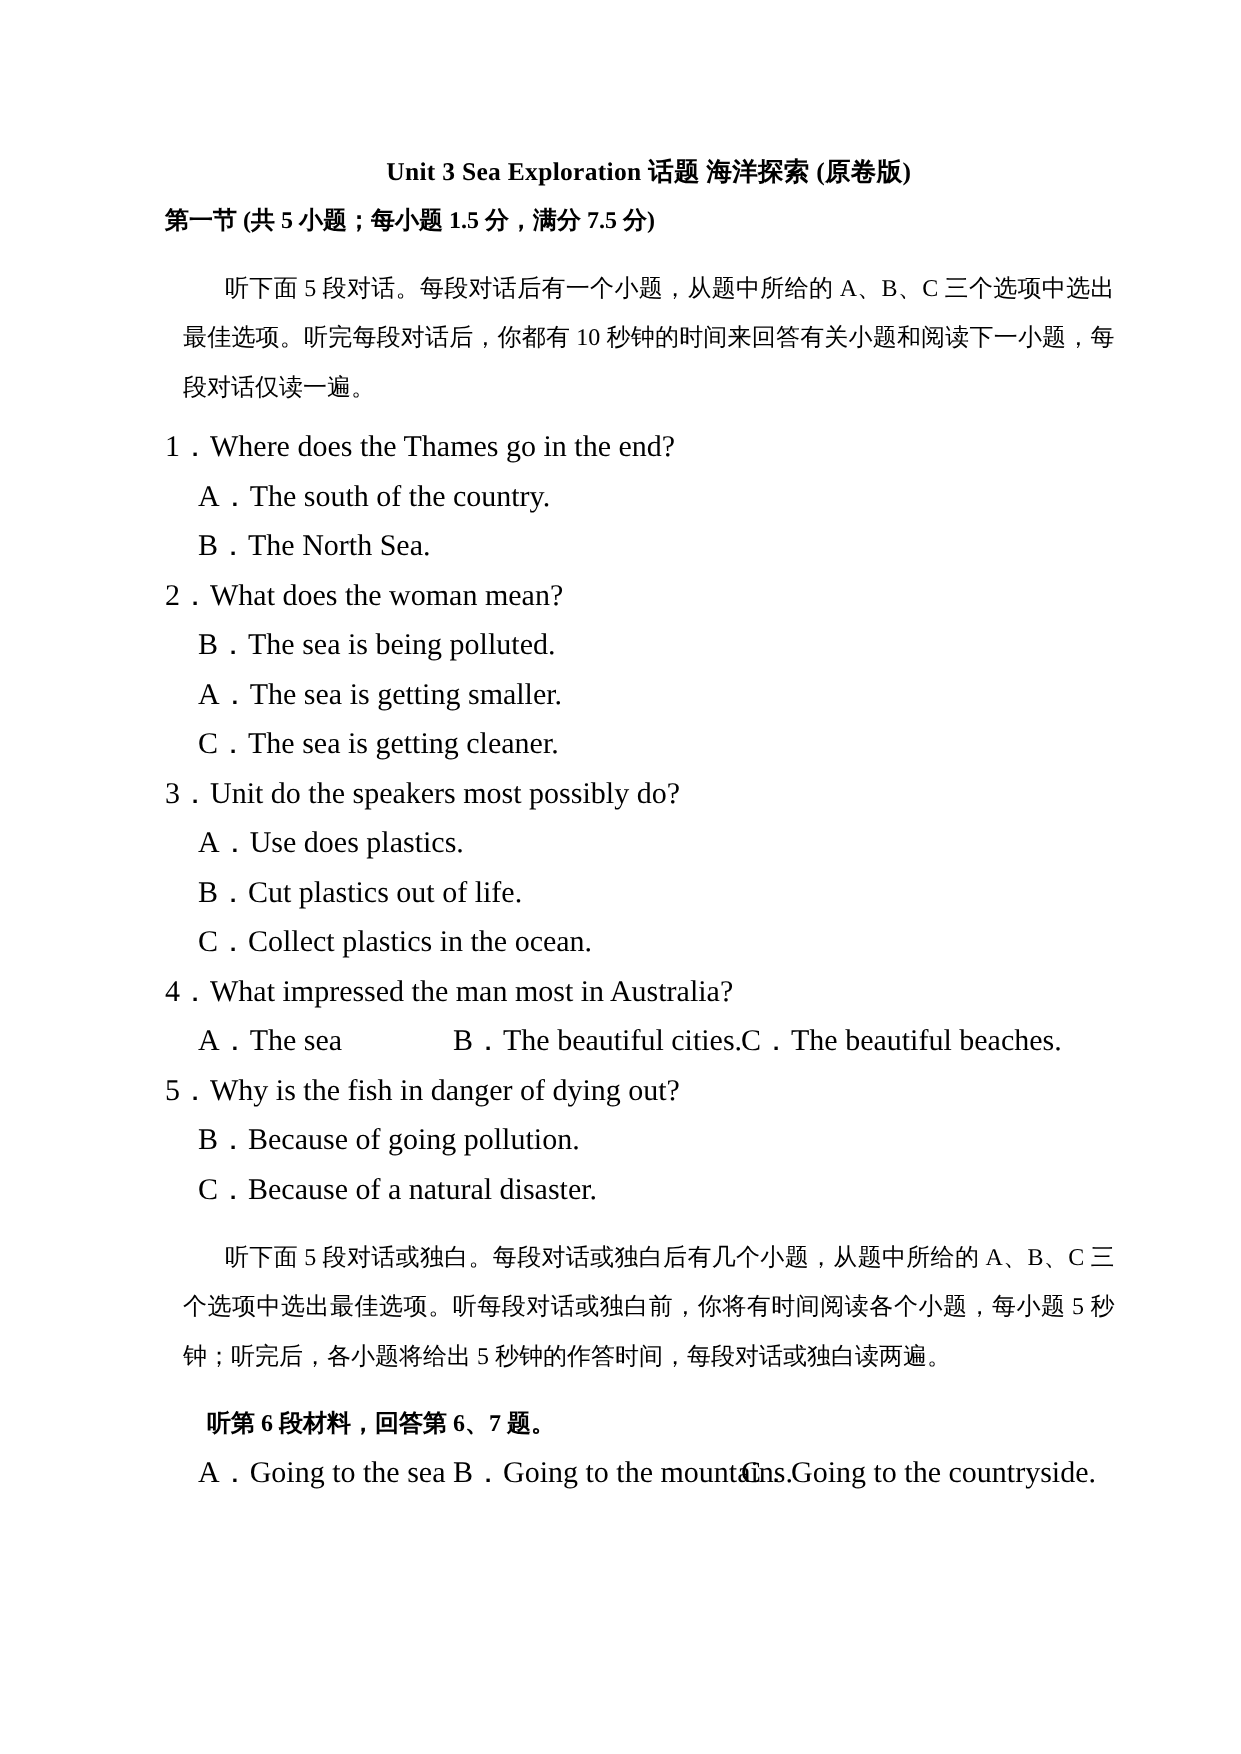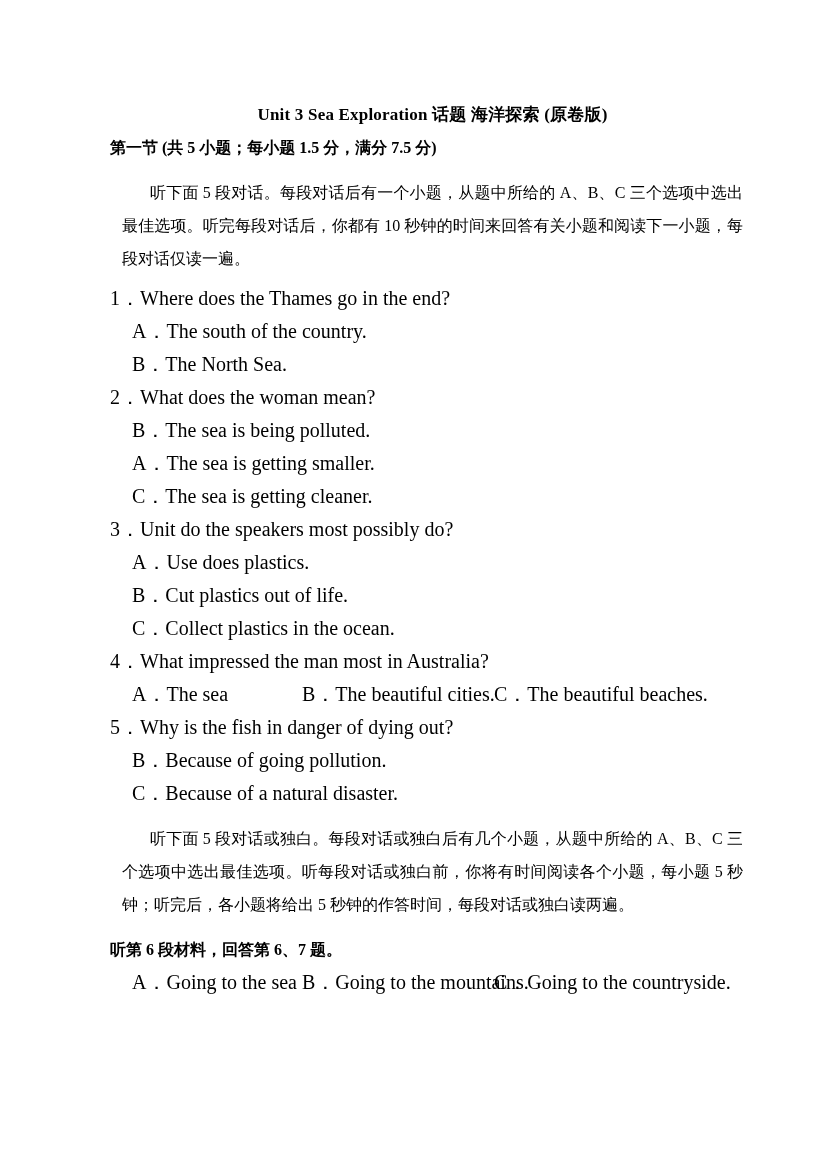--- a/index.html
+++ b/index.html
@@ -64,20 +64,21 @@
     margin-left: 22px;
     white-space: nowrap;
   }
   .opt-cell-a { display: inline-block; width: 170px; }
   .opt-cell-b { display: inline-block; width: 192px; }
   .opt-cell-c { display: inline-block; }
   .material-note {
     font-size: 16px;
     font-weight: bold;
     line-height: 33px;
+    margin-left: 28px;
   }
 </style>
 </head>
 <body>
 
 <div class="page">
 
   <h1 class="title">Unit 3 Sea Exploration 话题 海洋探索 (原卷版)</h1>
 
   <div>

